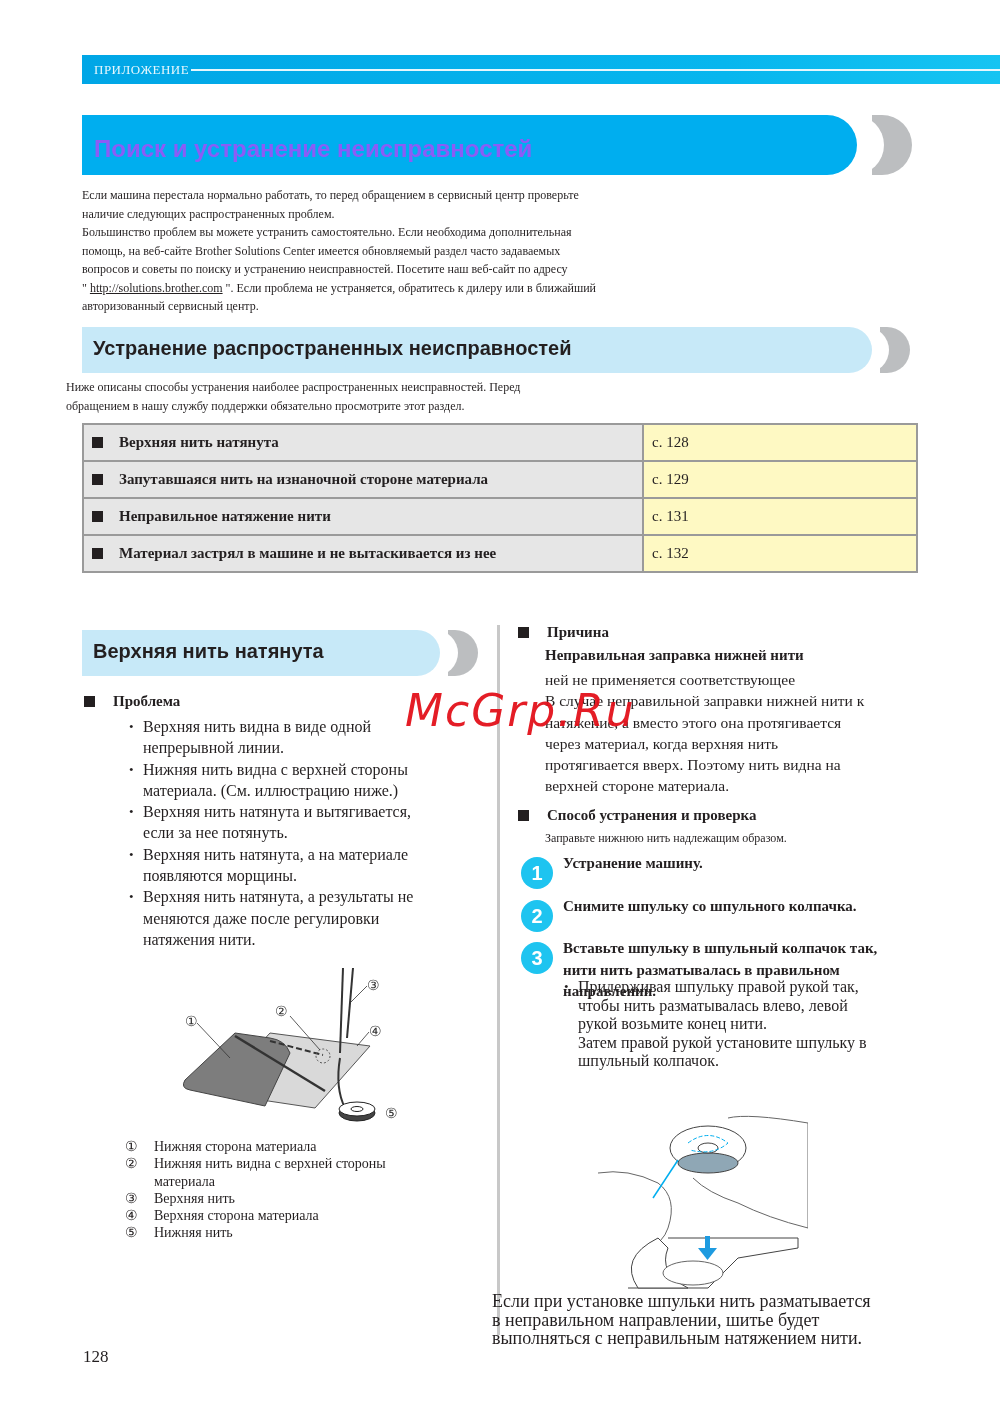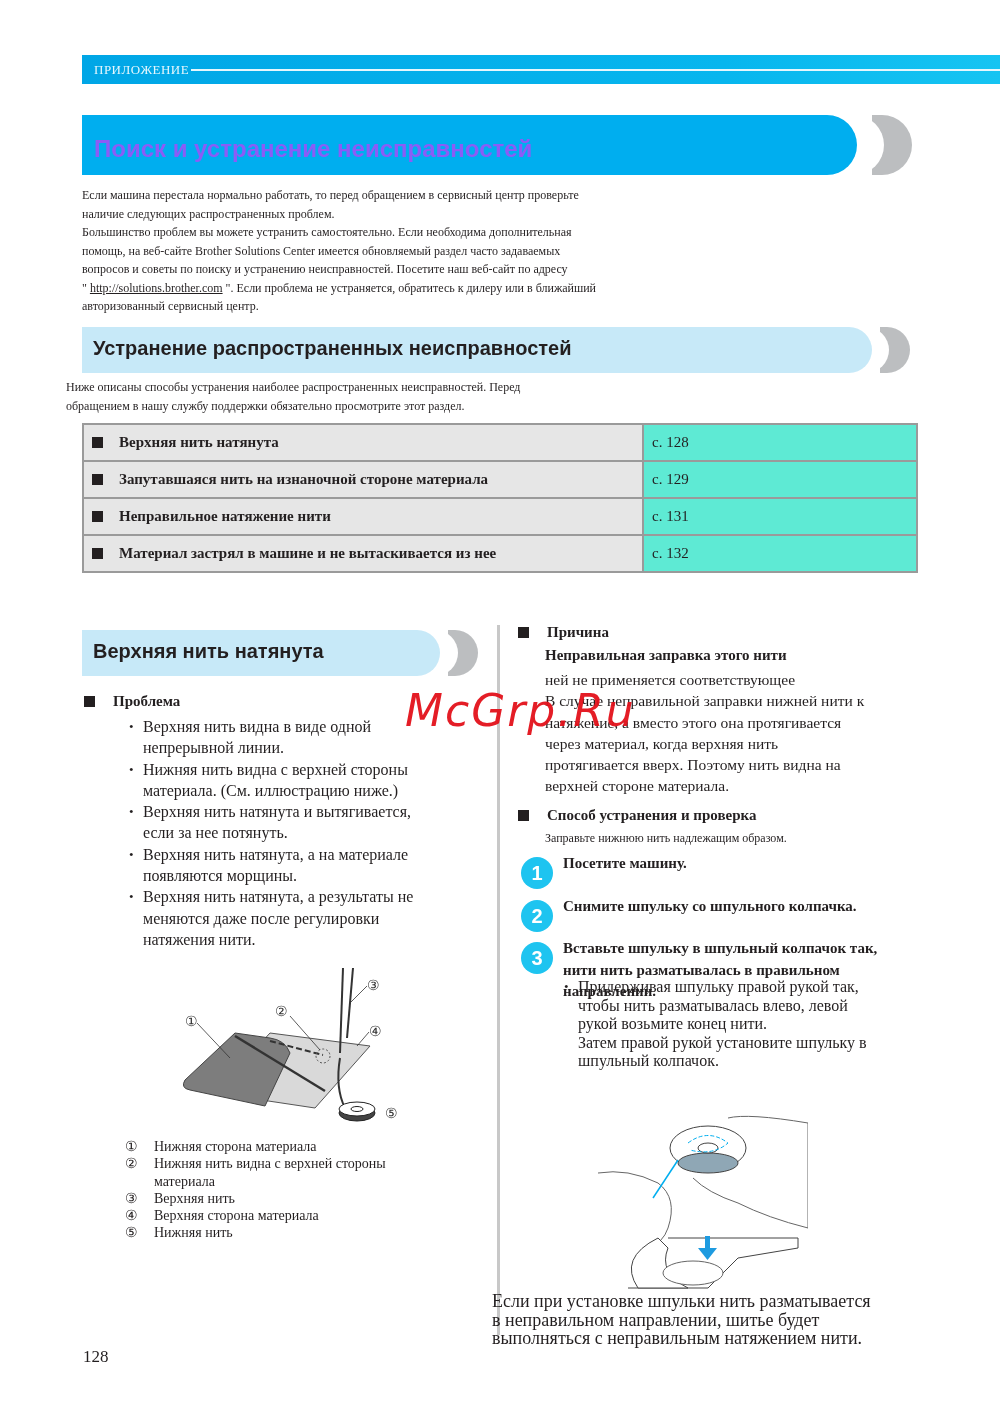--- a/index.html
+++ b/index.html
@@ -53,21 +53,21 @@
 
   .para { position: absolute; font-size: 12px; line-height: 18.5px; }
   .para a { color: #231f20; text-decoration: underline; }
 
   table.issues {
     position: absolute; left: 82px; top: 423px; width: 836px;
     border-collapse: collapse; font-size: 15px;
   }
   table.issues td { border: 2px solid #9a9a9a; height: 37px; }
   table.issues td.name { background: #e6e6e6; width: 560px; font-weight: bold; padding-left: 8px; }
-  table.issues td.page { background: #5eead4; padding-left: 8px; }
+  table.issues td.page { background: #fef9c3; padding-left: 8px; }
   .sq { display: inline-block; width: 11px; height: 11px; background: #231f20; margin-right: 16px; vertical-align: -1px; }
 
   .col-divider { position: absolute; left: 497px; top: 625px; width: 3px; height: 710px; background: #c8c8c8; }
 
   .subhead { position: absolute; font-size: 15px; font-weight: bold; }
   .subhead .sq { margin-right: 18px; }
 
   ul.bullets { position: absolute; list-style: none; font-size: 16px; line-height: 21.3px; }
   ul.bullets li { position: relative; padding-left: 14px; }
   ul.bullets li::before { content: "•"; position: absolute; left: 0; top: 0; font-size: 13px; }
@@ -232,38 +232,38 @@
       <span class="num">⑤</span>
       <span>Нижняя нить</span>
     </li>
 </ol>
 
 <div class="col-divider"></div>
 
 <div class="subhead" style="left:518px; top:624px;">
   <span class="sq"></span><span>Причина</span>
 </div>
-<div class="subhead" style="left:545px; top:647px;">Неправильная заправка этого нити</div>
+<div class="subhead" style="left:545px; top:647px;">Неправильная заправка нижней нити</div>
 <div class="para" style="left:545px; top:669px; width:380px; font-size:15.5px; line-height:21.3px;">
   <div>ней не применяется соответствующее</div>
   <div>В случае неправильной заправки нижней нити к</div>
   <div>натяжение, а вместо этого она протягивается</div>
   <div>через материал, когда верхняя нить</div>
   <div>протягивается вверх. Поэтому нить видна на</div>
   <div>верхней стороне материала.</div>
 </div>
 
 <div class="subhead" style="left:518px; top:807px;">
   <span class="sq"></span><span>Способ устранения и проверка</span>
 </div>
 <div class="para" style="left:545px; top:829px; width:380px;">Заправьте нижнюю нить надлежащим образом.</div>
 
 <div class="step" style="top:853px;">
   <span class="badge">1</span>
-  <span class="text">Посетите машину.</span>
+  <span class="text">Устранение машину.</span>
 </div>
 <div class="step" style="top:896px;">
   <span class="badge">2</span>
   <span class="text">Снимите шпульку со шпульного колпачка.</span>
 </div>
 <div class="step" style="top:938px;">
   <span class="badge">3</span>
   <span class="text">Вставьте шпульку в шпульный колпачок так, нити нить разматывалась в правильном направлении.</span>
 </div>
 

